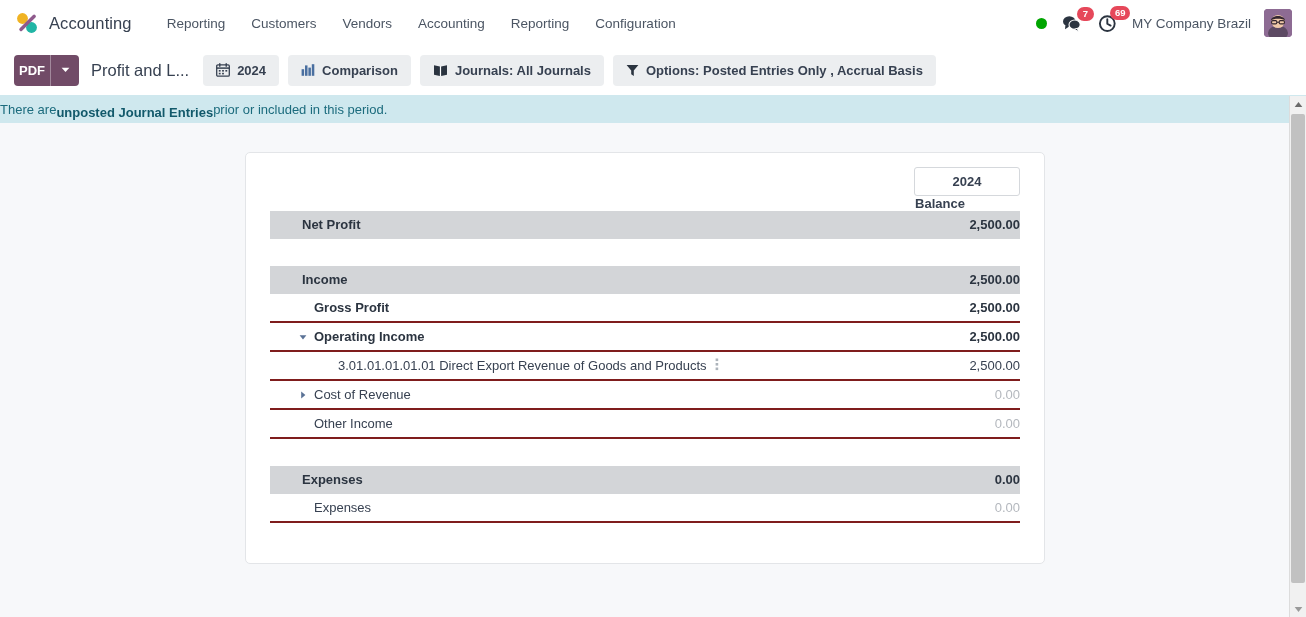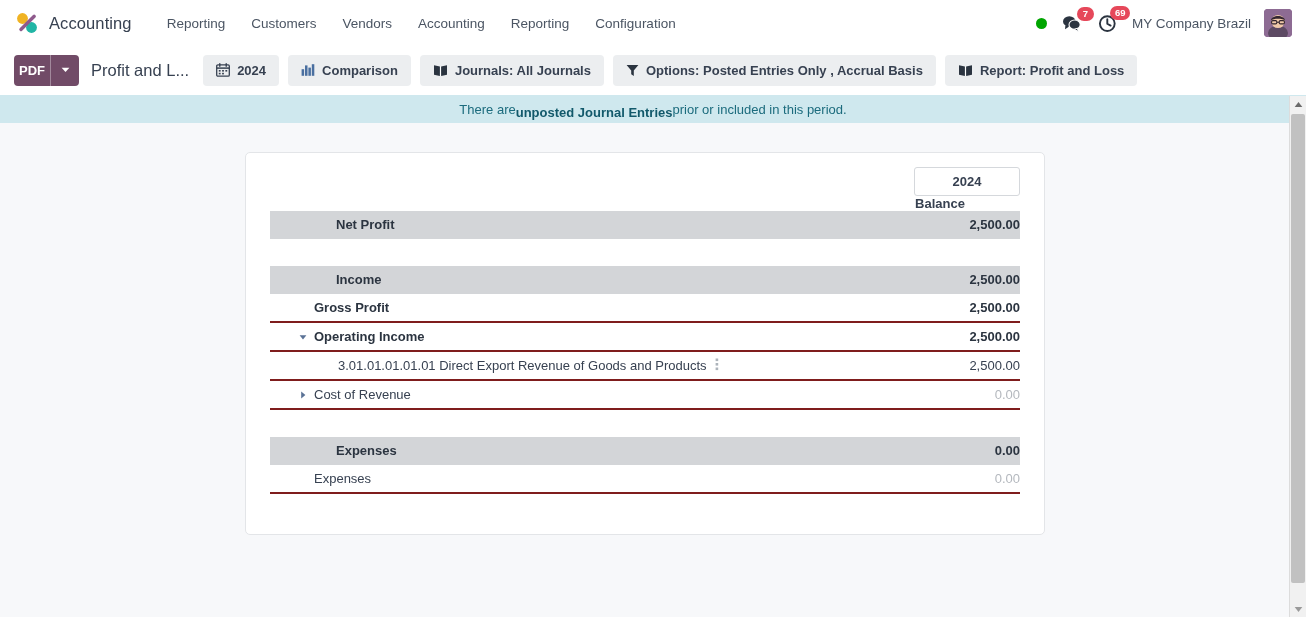--- a/index.html
+++ b/index.html
@@ -186,21 +186,21 @@
     box-sizing: border-box;
   }
   .chip svg { flex: 0 0 auto; display: block; }
 
   
   .banner {
     background: #cfe8ee;
     height: 28px;
     display: flex;
     align-items: center;
-    justify-content: center;
+    justify-content: flex-start;
     font-size: 13px;
     color: #1b6b7d;
     border-top: 1px solid #ffffff;
     position: relative;
     z-index: 10;
   }
   .banner b { font-weight: bold; color: #12596b; margin-top: 6px; }
 
   
   .content {
@@ -254,21 +254,20 @@
   }
   .bal-inner { display: inline-block; width: 104px; text-align: center; }
 
   tr.row { height: 27px; }
   tr.row td { border-bottom: 2px solid #7f1d1d; }
   tr.section td {
     background: #d3d5d8;
     border-bottom: 1px solid #d3d5d8;
     font-weight: bold;
     color: #2b3440;
-    padding-left: 34px;
   }
   tr.spacer td {
     height: 27px;
     border: 0 !important;
     background: #ffffff;
   }
 
   .cell-name {
     display: flex;
     align-items: center;
@@ -454,28 +453,20 @@
       <span>Journals: All Journals</span>
     </div>
 
     <div class="chip">
       <svg width="13" height="13" viewBox="0 0 13 13">
         <path d="M0.6 1 L12.4 1 L7.8 6.6 L7.8 12 L5.2 10.2 L5.2 6.6 Z" fill="#2b3440"></path>
       </svg>
       <span>Options: Posted Entries Only , Accrual Basis</span>
     </div>
 
-    <div class="chip">
-      <svg width="15" height="13" viewBox="0 0 15 13">
-        <path d="M1 1.3 L6.9 2.6 L6.9 12 L1 10.7 Z" fill="#2b3440"></path>
-        <path d="M14 1.3 L8.1 2.6 L8.1 12 L14 10.7 Z" fill="#2b3440"></path>
-        <path d="M7.5 2.5 L7.5 12" stroke="#ffffff" stroke-width="0.9"></path>
-      </svg>
-      <span>Report: Profit and Loss</span>
-    </div>
   </div>
 
   <div class="banner">
     <span>There are </span>
       <b>unposted Journal Entries</b>
       <span> prior or included in this period.</span>
   </div>
 
   <div class="content">
     <div class="report-card">
@@ -563,20 +554,29 @@
                   <span class="caret-slot">
                     <svg width="8" height="8" viewBox="0 0 8 8">
                       <path d="M2.2 0.6 L6.4 4 L2.2 7.4 Z" fill="#5a7296"></path>
                     </svg>
                   </span>
                   <span class="name-text">Cost of Revenue</span>
                 </div>
               </td>
               <td class="cell-val val-muted">0.00</td>
             </tr>
+            <tr class="row">
+              <td>
+                <div class="cell-name lvl-1">
+                  <span class="caret-slot empty"></span>
+                  <span class="name-text">Other Income</span>
+                </div>
+              </td>
+              <td class="cell-val val-muted">0.00</td>
+            </tr>
             <tr class="spacer">
               <td></td>
               <td></td>
             </tr>
             <tr class="row section">
               <td>
                 <div class="cell-name lvl-0">
                   <span class="caret-slot empty"></span>
                   <span class="name-text">Expenses</span>
                 </div>

